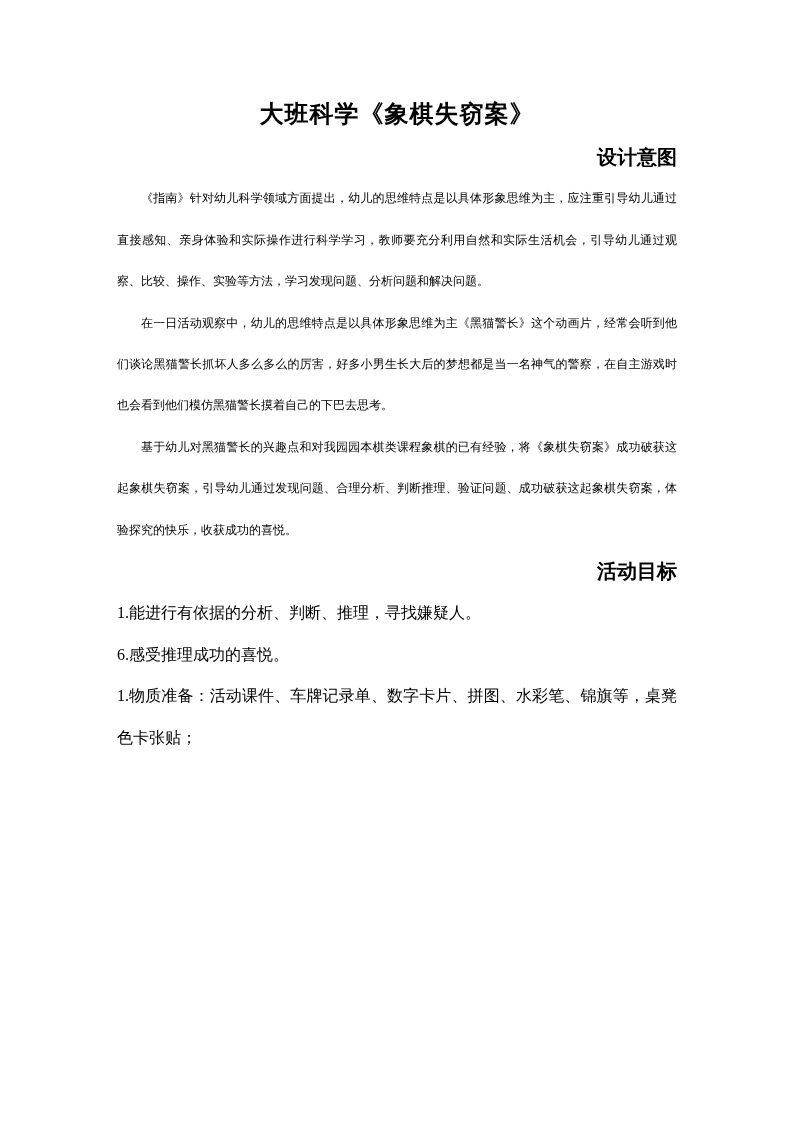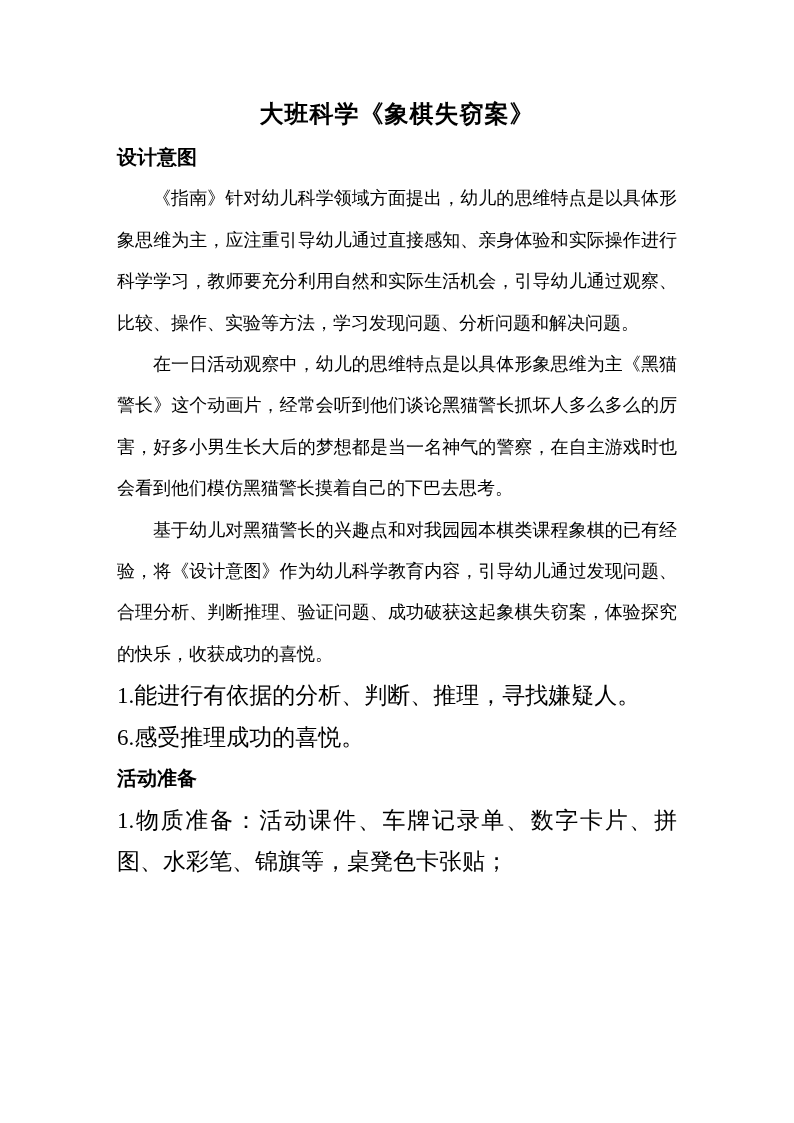--- a/index.html
+++ b/index.html
@@ -23,55 +23,55 @@
     line-height: 30px;
     font-weight: bold;
     text-align: center;
     letter-spacing: 1px;
     margin-bottom: 8px;
   }
   .section-heading {
     font-size: 20px;
     line-height: 41.4px;
     font-weight: bold;
-    text-align: left;
+    text-align: right;
   }
   .para {
-    font-size: 18px;
+    font-size: 12px;
     line-height: 41.4px;
     text-align: justify;
     text-justify: inter-ideograph;
   }
   .para.indent { text-indent: 2em; }
   .list-line {
-    font-size: 23px;
+    font-size: 16px;
     line-height: 41.4px;
     text-align: justify;
   }
 </style>
 </head>
 <body>
 
 <div class="page">
   <div class="content">
 
     <h1 class="doc-title">大班科学《象棋失窃案》</h1>
 
     <h2 class="section-heading">设计意图</h2>
 
     <p class="para indent">《指南》针对幼儿科学领域方面提出，幼儿的思维特点是以具体形象思维为主，应注重引导幼儿通过直接感知、亲身体验和实际操作进行科学学习，教师要充分利用自然和实际生活机会，引导幼儿通过观察、比较、操作、实验等方法，学习发现问题、分析问题和解决问题。</p>
 
     <p class="para indent">在一日活动观察中，幼儿的思维特点是以具体形象思维为主《黑猫警长》这个动画片，经常会听到他们谈论黑猫警长抓坏人多么多么的厉害，好多小男生长大后的梦想都是当一名神气的警察，在自主游戏时也会看到他们模仿黑猫警长摸着自己的下巴去思考。</p>
 
-    <p class="para indent">基于幼儿对黑猫警长的兴趣点和对我园园本棋类课程象棋的已有经验，将《设计意图》作为幼儿科学教育内容，引导幼儿通过发现问题、合理分析、判断推理、验证问题、成功破获这起象棋失窃案，体验探究的快乐，收获成功的喜悦。</p>
+    <p class="para indent">基于幼儿对黑猫警长的兴趣点和对我园园本棋类课程象棋的已有经验，将《象棋失窃案》成功破获这起象棋失窃案，引导幼儿通过发现问题、合理分析、判断推理、验证问题、成功破获这起象棋失窃案，体验探究的快乐，收获成功的喜悦。</p>
 
+    <h2 class="section-heading">活动目标</h2>
 
     <p class="list-line">1.能进行有依据的分析、判断、推理，寻找嫌疑人。</p>
 
 
     <p class="list-line">6.感受推理成功的喜悦。</p>
 
-    <h2 class="section-heading">活动准备</h2>
 
     <p class="list-line">1.物质准备：活动课件、车牌记录单、数字卡片、拼图、水彩笔、锦旗等，桌凳色卡张贴；</p>
 
   </div>
 </div>
 
 </body></html>

